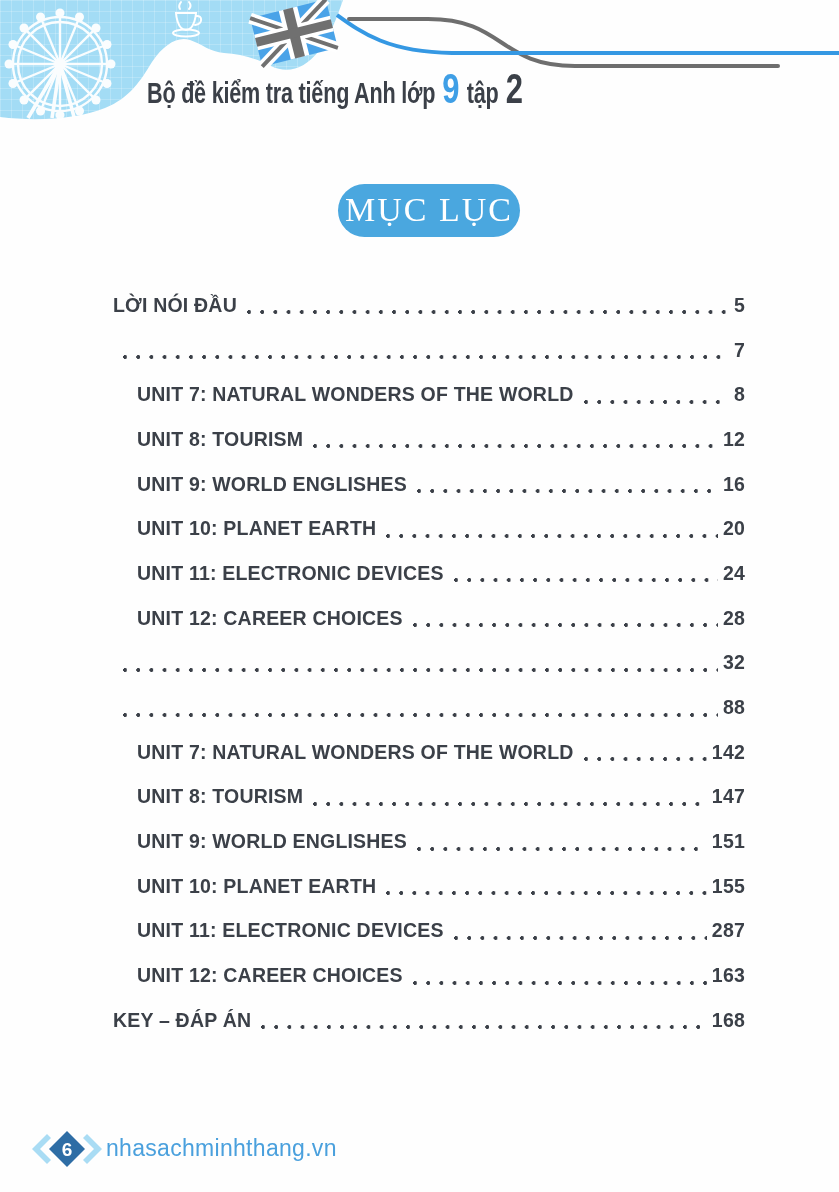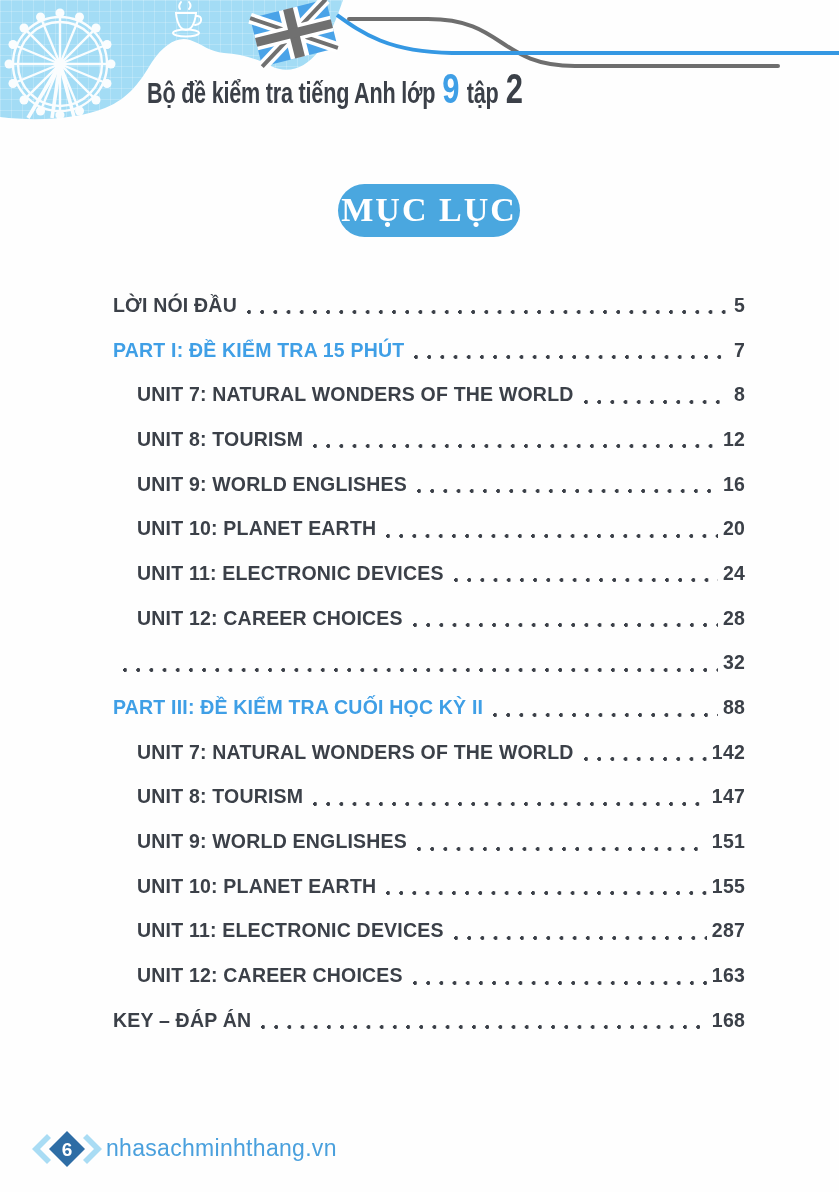--- a/index.html
+++ b/index.html
@@ -35,21 +35,21 @@
   .bt-main{font-size:30px;letter-spacing:-0.3px;}
   .bt-grade{font-size:43px;color:var(--accent-blue);}
   .bt-vol{font-size:43px;}
   .pill{
     position:absolute;left:338px;top:184px;width:182px;height:53px;
     background:var(--pill-blue);border-radius:27px;
     display:flex;align-items:center;justify-content:center;
   }
   .pill span{
     font-family:"Liberation Serif", serif;
-    font-weight:bold;font-size:34px;color:#ffffff;letter-spacing:2px;
+    font-weight:normal;font-size:34px;color:#ffffff;letter-spacing:2px;
     padding-bottom:2px;
   }
   .toc{
     position:absolute;left:113px;top:283px;width:632px;
     display:flex;flex-direction:column;
   }
   .toc-row{
     display:flex;align-items:center;height:44.7px;
     font-weight:bold;font-size:19.5px;color:var(--ink);letter-spacing:0.2px;
     white-space:nowrap;
@@ -163,21 +163,20 @@
   <span>MỤC LỤC</span>
 </div>
 
 <div class="toc">
     <div class="toc-row front">
       <span class="lbl">LỜI NÓI ĐẦU</span>
       <span class="leader"></span>
       <span class="pg">5</span>
     </div>
     <div class="toc-row part">
-      <span class="lbl">PART I: ĐỀ KIỂM TRA 15 PHÚT</span>
       <span class="leader"></span>
       <span class="pg">7</span>
     </div>
     <div class="toc-row unit">
       <span class="lbl">UNIT 7: NATURAL WONDERS OF THE WORLD</span>
       <span class="leader"></span>
       <span class="pg">8</span>
     </div>
     <div class="toc-row unit">
       <span class="lbl">UNIT 8: TOURISM</span>
@@ -202,21 +201,20 @@
     <div class="toc-row unit">
       <span class="lbl">UNIT 12: CAREER CHOICES</span>
       <span class="leader"></span>
       <span class="pg">28</span>
     </div>
     <div class="toc-row part">
       <span class="leader"></span>
       <span class="pg">32</span>
     </div>
     <div class="toc-row part">
-      <span class="lbl">PART III: ĐỀ KIỂM TRA CUỐI HỌC KỲ II</span>
       <span class="leader"></span>
       <span class="pg">88</span>
     </div>
     <div class="toc-row unit">
       <span class="lbl">UNIT 7: NATURAL WONDERS OF THE WORLD</span>
       <span class="leader"></span>
       <span class="pg">142</span>
     </div>
     <div class="toc-row unit">
       <span class="lbl">UNIT 8: TOURISM</span>

